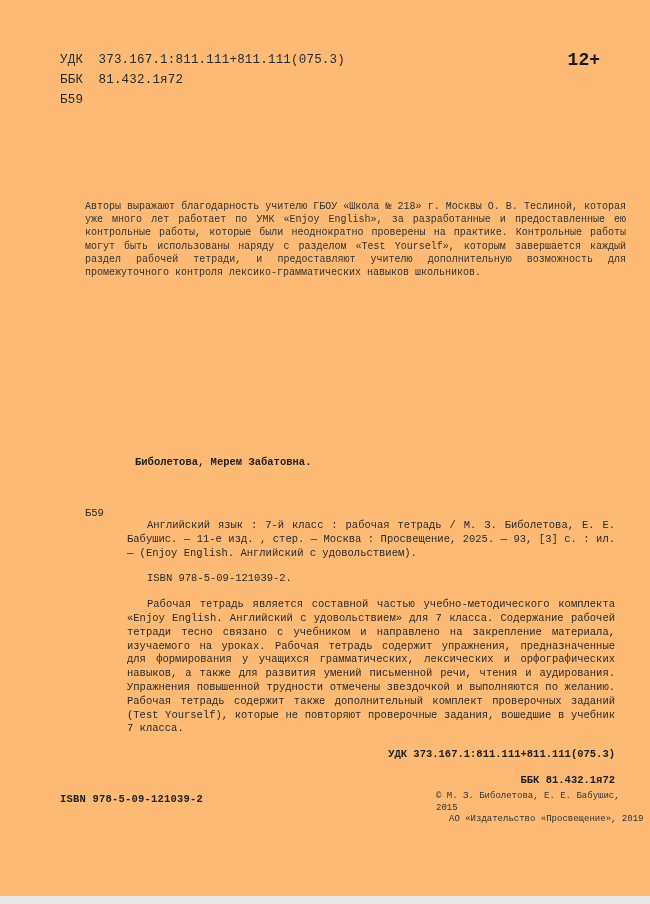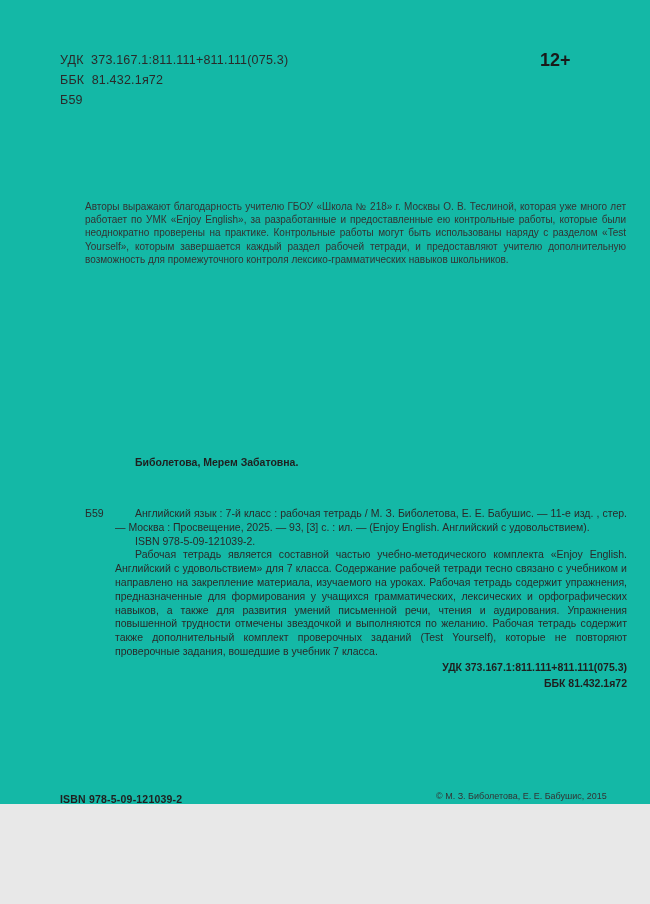--- a/index.html
+++ b/index.html
@@ -3,44 +3,44 @@
 <meta charset="utf-8">
 <style>
   html, body {
     margin: 0;
     padding: 0;
     background: #e8e8e8;
   }
   .page {
     position: relative;
     width: 650px;
-    height: 804px;
+    height: 896px;
     margin: 0 auto;
-    background: #14b8a6;
-    font-family: Liberation Sans, sans-serif;
+    background: #fdba74;
+    font-family: Liberation Mono, monospace;
     color: #222222;
     overflow: hidden;
   }
   .abs { position: absolute; }
 
   
   .top-codes {
     left: 60px;
     top: 50px;
     font-size: 12.5px;
     line-height: 20px;
     font-weight: 500;
     color: #2a2a2a;
     letter-spacing: 0.2px;
   }
   .age-rating {
     left: 540px;
     top: 50px;
     width: 60px;
-    text-align: left;
+    text-align: right;
     font-size: 18px;
     font-weight: 700;
     color: #1a1a1a;
   }
 
   
   .acknowledgment {
     left: 85px;
     top: 200px;
     width: 541px;
@@ -66,21 +66,21 @@
   }
   .entry-column {
     left: 115px;
     top: 507px;
     width: 512px;
     font-size: 10.5px;
     line-height: 13.8px;
     color: #2a2a2a;
   }
   .entry-column p {
-    margin: 0;
+    margin: 12px;
     text-align: justify;
   }
   .entry-description { text-indent: 20px; }
   .entry-isbn {
     text-indent: 20px;
     text-align: right;
   }
   .entry-annotation { text-indent: 20px; }
   .entry-codes-bottom {
     text-align: right !important;

